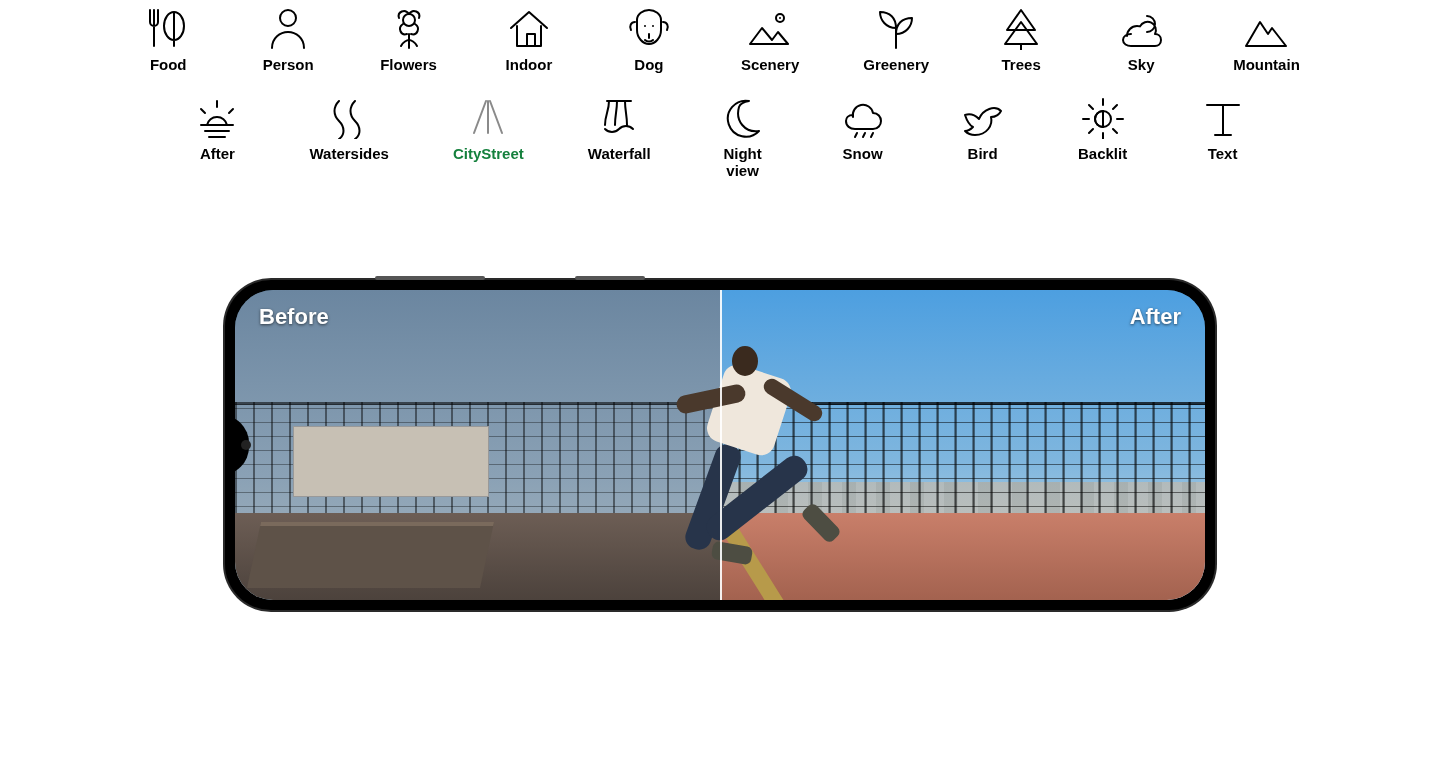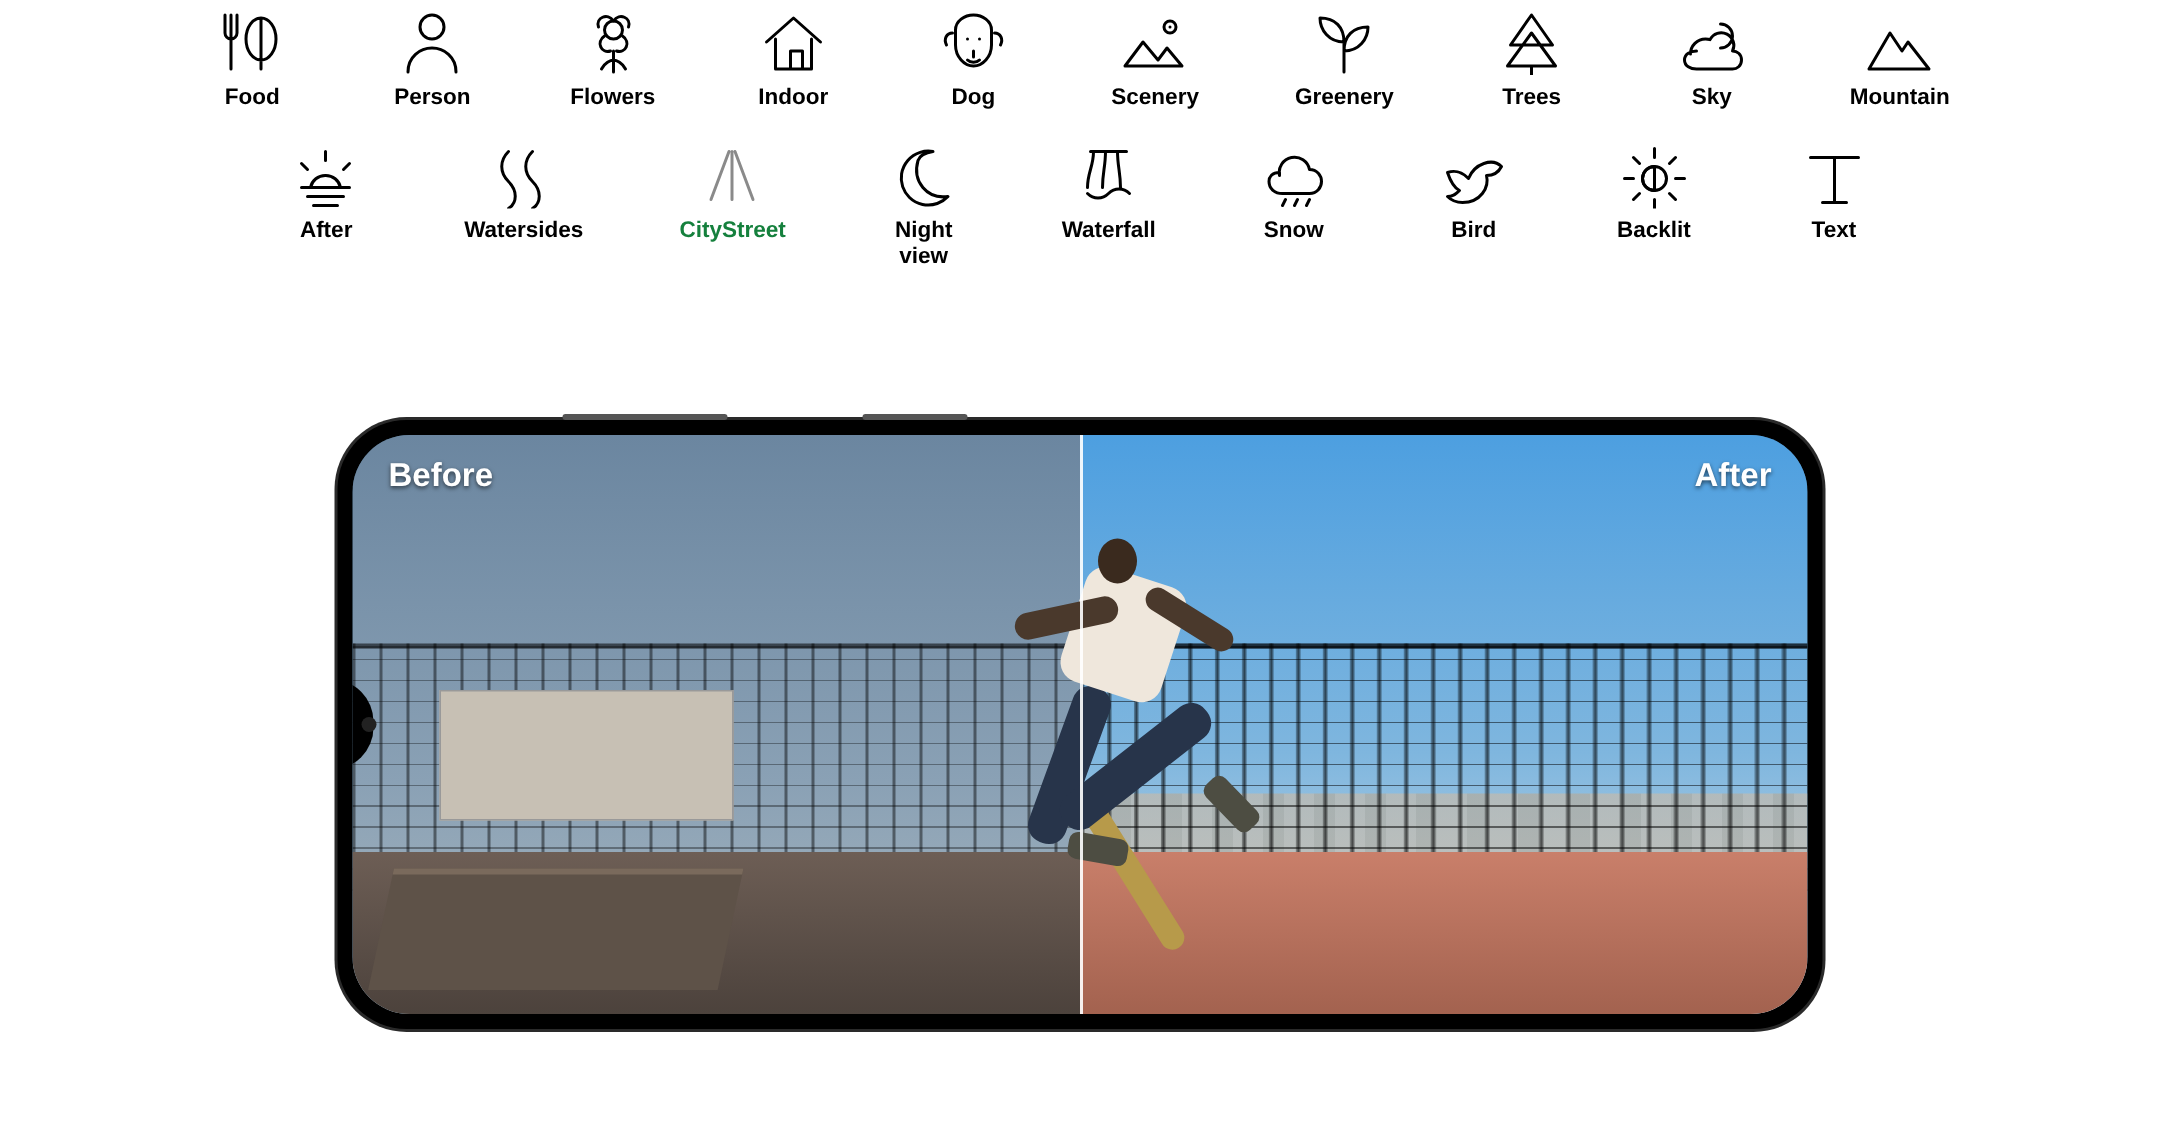--- a/index.html
+++ b/index.html
@@ -6,21 +6,21 @@
   .wrap{width:1440px;height:760px;position:relative;}
   .icon-rows{width:1000px;margin:0 auto;padding-top:6px;}
   .row{display:flex;justify-content:center;gap:64px;margin-bottom:22px;}
   .cell{width:80px;text-align:center;}
   .ic{width:56px;height:44px;margin:0 auto 6px auto;display:flex;align-items:center;justify-content:center;}
   .ic svg{width:48px;height:44px;stroke:#000;stroke-width:2;fill:none;stroke-linecap:round;stroke-linejoin:round;}
   .lbl{font-size:15px;font-weight:600;}
   .dim .lbl{color:#15803d;}
   .dim svg{stroke:#8a8a8a;}
   
-  .phone{position:absolute;left:225px;top:280px;width:990px;height:406px;border-radius:46px;background:#000;box-shadow:0 0 0 2px #2a2a2a;}
+  .phone{position:absolute;left:225px;top:280px;width:990px;height:330px;border-radius:46px;background:#000;box-shadow:0 0 0 2px #2a2a2a;}
   .phone-inner{position:absolute;inset:10px;border-radius:38px;overflow:hidden;background:#3b5a73;}
   .notch{position:absolute;left:-14px;top:50%;width:28px;height:60px;background:#000;border-radius:0 30px 30px 0;transform:translateY(-50%);z-index:5;}
   .cam{position:absolute;left:6px;top:50%;width:10px;height:10px;border-radius:50%;background:#222;transform:translateY(-50%);z-index:6;}
   .btn1,.btn2{position:absolute;top:-4px;height:4px;background:#555;border-radius:2px;}
   .btn1{left:150px;width:110px;} .btn2{left:350px;width:70px;}
   
   .sky-l{position:absolute;left:0;top:0;width:50%;height:100%;background:linear-gradient(#6b86a0 0%,#8aa1b5 60%,#a9b7bf 100%);}
   .sky-r{position:absolute;right:0;top:0;width:50%;height:100%;background:linear-gradient(#4d9fe0 0%,#7fb6de 55%,#d5e1e8 100%);}
   .ground-l{position:absolute;left:0;bottom:0;width:50%;height:28%;background:linear-gradient(#6d5e55,#4c423c);}
   .ground-r{position:absolute;right:0;bottom:0;width:50%;height:28%;background:linear-gradient(#c97f6a,#a3624f);}
@@ -229,32 +229,32 @@
           <div class="ic">
             <svg viewBox="0 0 48 44">
               <use href="#citystreet-icon"></use>
             </svg>
           </div>
           <div class="lbl">CityStreet</div>
         </div>
         <div class="cell">
           <div class="ic">
             <svg viewBox="0 0 48 44">
+              <use href="#waterfall-icon"></use>
+            </svg>
+          </div>
+          <div class="lbl">Waterfall</div>
+        </div>
+        <div class="cell">
+          <div class="ic">
+            <svg viewBox="0 0 48 44">
               <use href="#nightview-icon"></use>
             </svg>
           </div>
           <div class="lbl">Night view</div>
-        </div>
-        <div class="cell">
-          <div class="ic">
-            <svg viewBox="0 0 48 44">
-              <use href="#waterfall-icon"></use>
-            </svg>
-          </div>
-          <div class="lbl">Waterfall</div>
         </div>
         <div class="cell">
           <div class="ic">
             <svg viewBox="0 0 48 44">
               <use href="#snow-icon"></use>
             </svg>
           </div>
           <div class="lbl">Snow</div>
         </div>
         <div class="cell">

